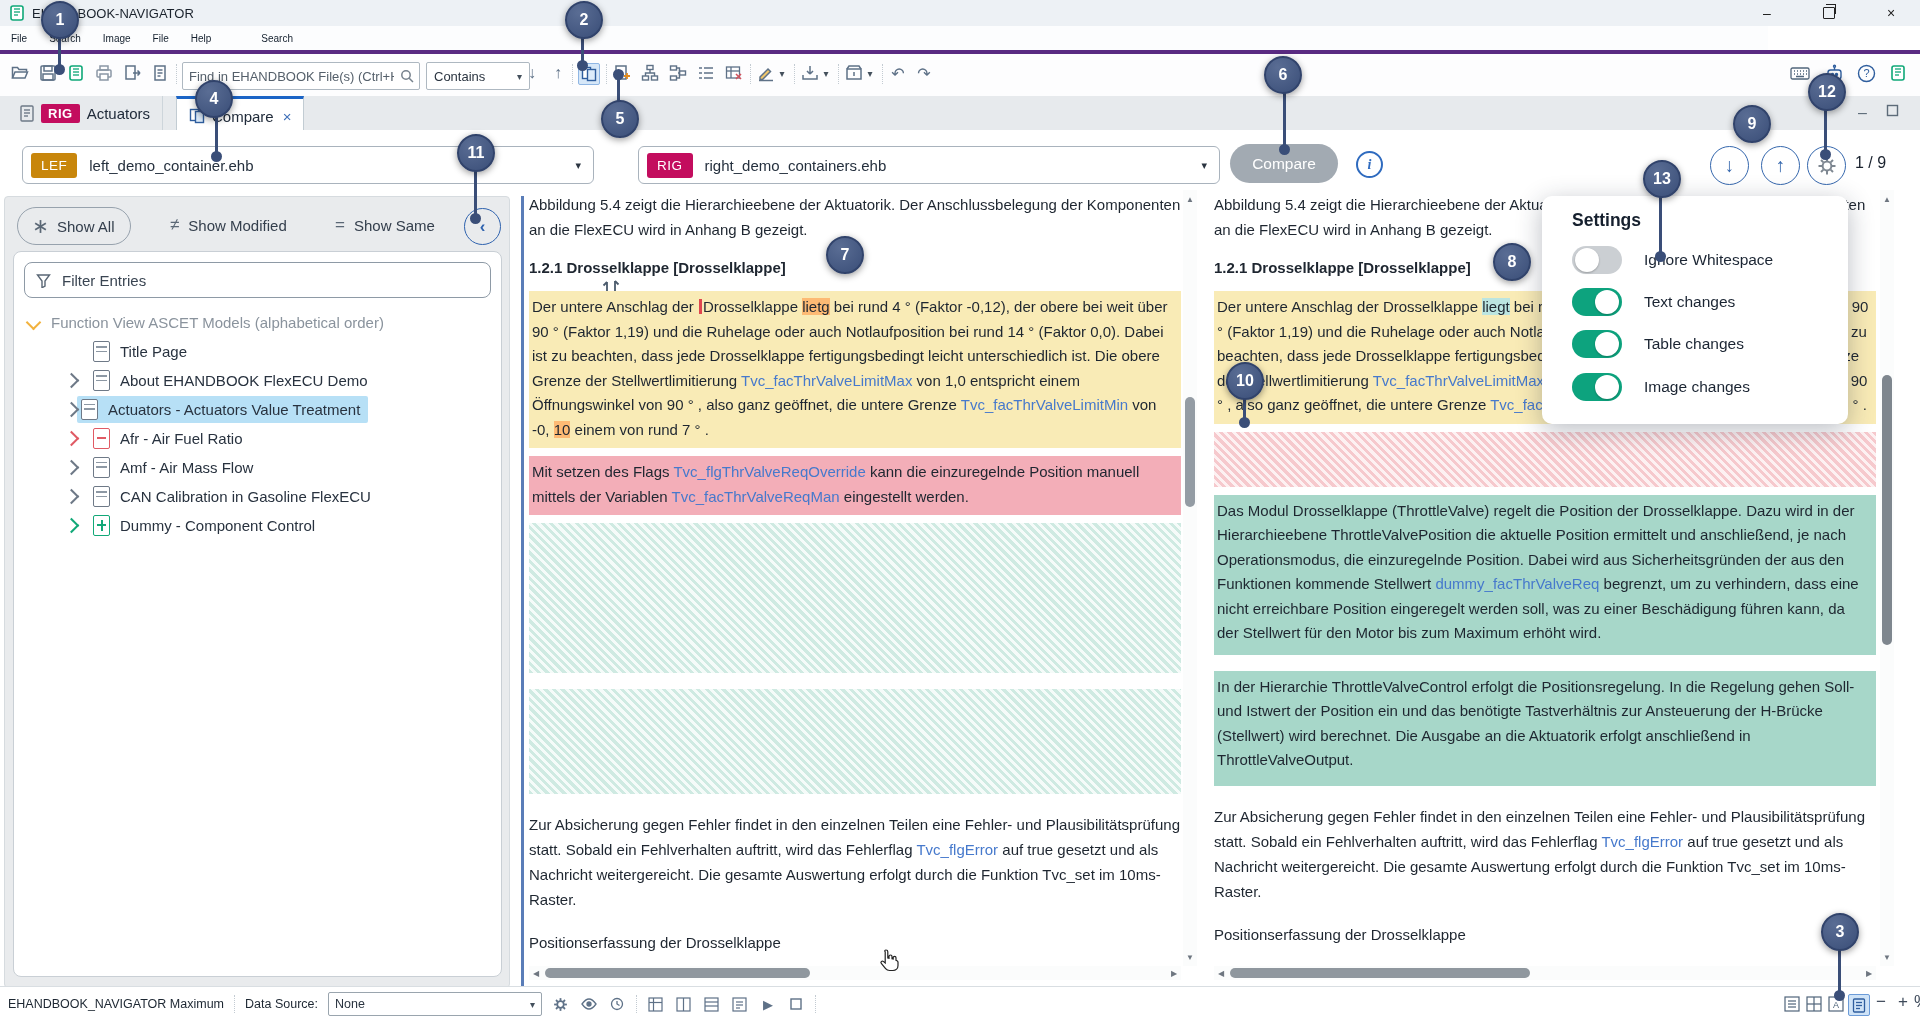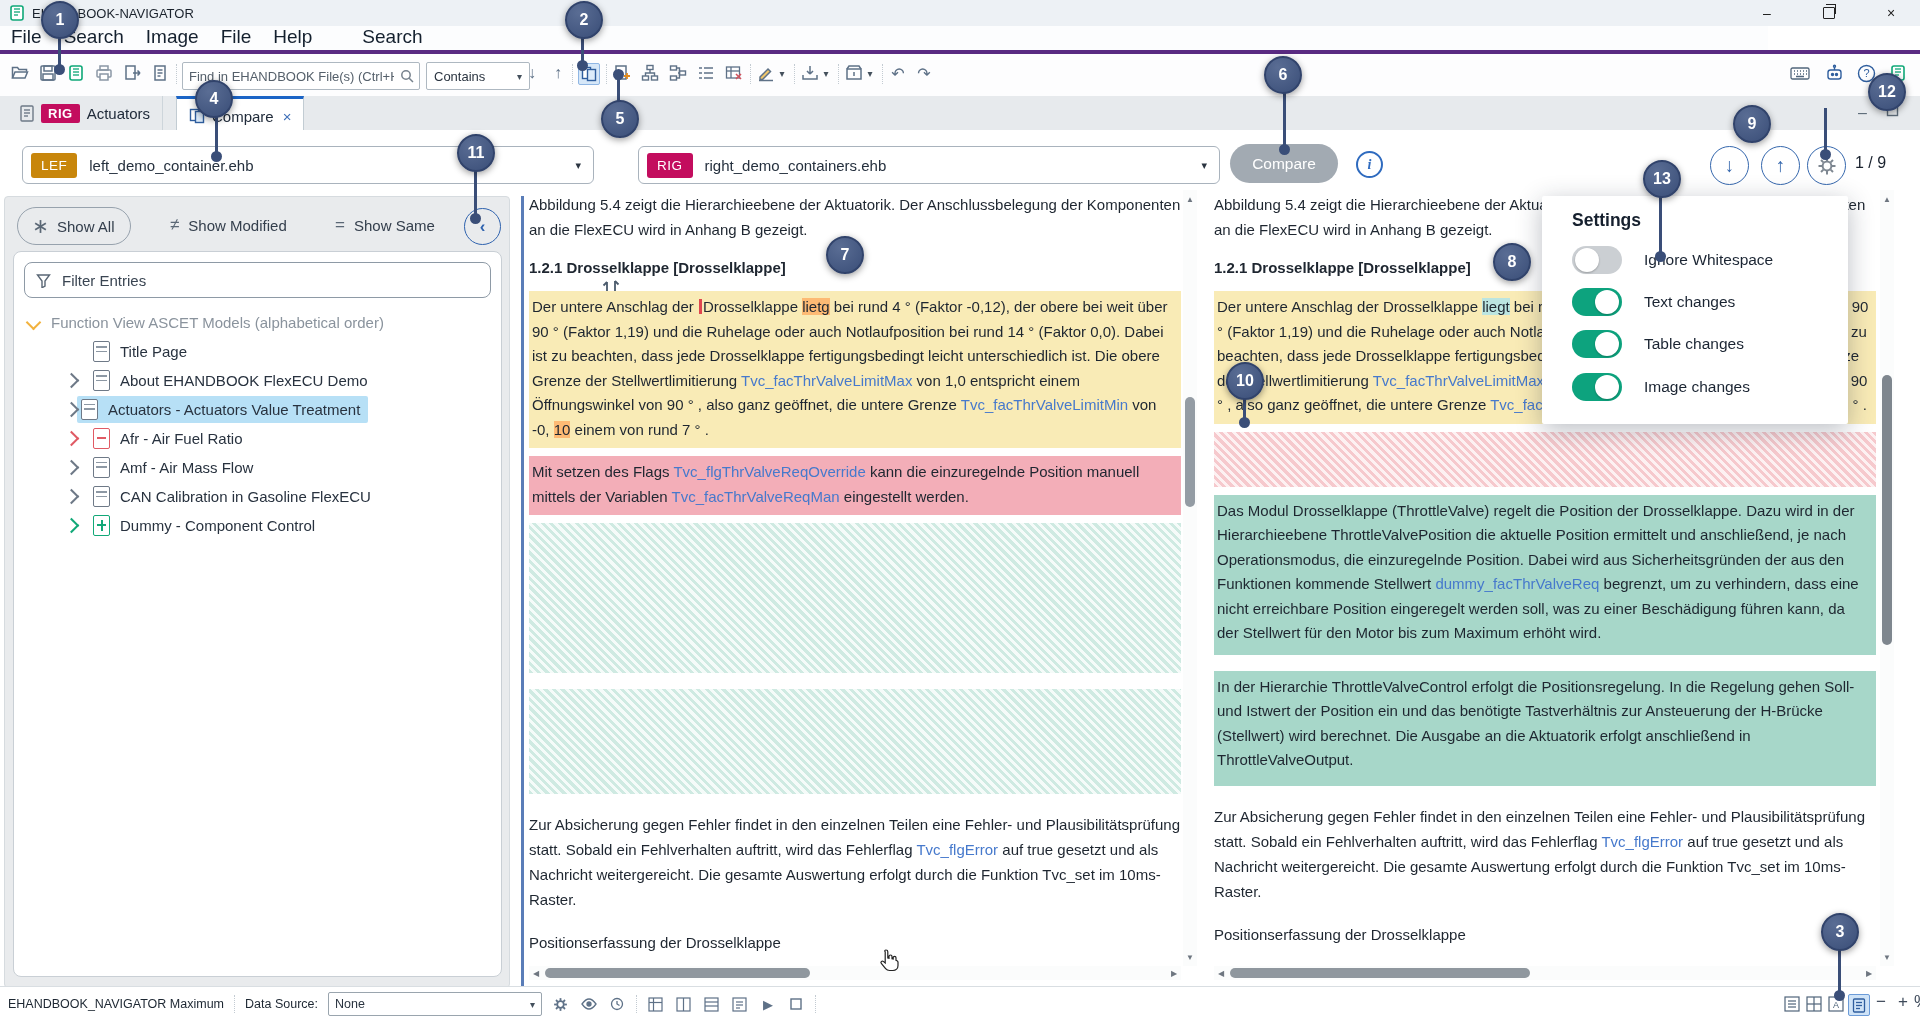--- a/index.html
+++ b/index.html
@@ -9,21 +9,21 @@
   svg{display:block}
 
   
   #titlebar{position:absolute;left:0;top:0;width:1920px;height:26px;background:#edf1f5;display:flex;align-items:center}
   #titlebar .apptitle{font-size:13px;color:#1a222c;margin-left:8px}
   .winbtn{position:absolute;top:0;width:46px;height:26px;display:flex;align-items:center;justify-content:center;color:#222;font-size:14px}
   .maxbox{width:10px;height:10px;border:1.4px solid #222;border-radius:1px;position:relative}
   .maxbox::before{content:"";position:absolute;left:2px;top:-4px;width:9px;height:9px;border:1.4px solid #222;border-left:none;border-bottom:none}
 
   
-  #menubar{position:absolute;left:0;top:26px;width:1768px;height:24px;background:#fcfdfe;display:flex;font-size:19px;color:#14202e}
+  #menubar{position:absolute;left:0;top:26px;width:1768px;height:24px;background:#fcfdfe;display:flex;align-items:center;font-size:10px;color:#14202e}
   #menubar span{padding:0 11px}
   #menubar span:nth-child(6){margin-left:28px}
   #accent{position:absolute;left:0;top:50px;width:1920px;height:4px;background:#5a2b82}
 
   
   #toolbar{position:absolute;left:0;top:54px;width:1920px;height:42px;background:#fdfdfe;border-bottom:1px solid #eef1f4}
   .ti{position:absolute;top:9px;width:20px;height:20px;display:flex;align-items:center;justify-content:center;color:#5e7187;font-size:16px}
   .tsep{position:absolute;top:10px;height:20px;border-left:1px dotted #c3cbd2}
   #findbox{position:absolute;left:182px;top:8px;width:236px;height:26px;border:1px solid #aeb8c1;border-radius:2px;background:#fff;display:flex;align-items:center}
   #findbox input{border:none;outline:none;flex:1;font-size:13px;padding:0 6px;font-family:"Liberation Sans",sans-serif;color:#3a4450;background:transparent}
@@ -110,21 +110,21 @@
 
   
   .vscroll{position:absolute;top:190px;width:14px;height:776px;background:#fbfcfc}
   .vthumb{position:absolute;left:2px;width:10px;border-radius:5px;background:#949ca4}
   .sarrow{position:absolute;left:0;width:14px;height:14px;display:flex;align-items:center;justify-content:center;font-size:8px;color:#6e7680}
   .hscroll{position:absolute;top:966px;height:14px;background:#fbfcfc}
   .hthumb{position:absolute;top:2px;height:10px;border-radius:5px;background:#8f979e}
   .harrow{position:absolute;top:0;width:14px;height:14px;display:flex;align-items:center;justify-content:center;font-size:8px;color:#6e7680}
 
   
-  #settings{position:absolute;left:1542px;top:196px;width:306px;height:228px;background:#fff;border-radius:2px;box-shadow:0 6px 26px rgba(30,40,60,.3);z-index:40}
+  #settings{position:absolute;left:1542px;top:196px;width:306px;height:228px;background:#fff;border-radius:10px;box-shadow:0 6px 26px rgba(30,40,60,.3);z-index:40}
   #settings .stitle{position:absolute;left:30px;top:14px;font-size:17.5px;font-weight:bold;color:#16202e}
   .setrow{position:absolute;left:30px;display:flex;align-items:center;gap:22px}
   .toggle{width:50px;height:28px;border-radius:14px;position:relative;flex:none}
   .toggle.on{background:#0da37e}
   .toggle.off{background:#cbcfd3}
   .toggle .knob{position:absolute;top:2px;width:24px;height:24px;border-radius:50%;background:#fff;box-shadow:0 1px 2px rgba(0,0,0,.25)}
   .toggle.on .knob{right:3px}
   .toggle.off .knob{left:3px}
   .setlabel{font-size:15.5px;color:#1b2533}
 
@@ -723,21 +723,21 @@
 <div class="co" style="left:1733px;top:105px">9</div>
 
 <div class="co" style="left:1226px;top:362px">10</div>
 <div class="stem" style="left:1243px;top:397px;height:22px"></div>
 <div class="dot" style="left:1239px;top:417px"></div>
 
 <div class="co" style="left:457px;top:134px">11</div>
 <div class="stem" style="left:474px;top:169px;height:46px"></div>
 <div class="dot" style="left:470px;top:213px"></div>
 
-<div class="co" style="left:1868px;top:73px">12</div>
+<div class="co" style="left:1808px;top:73px">12</div>
 <div class="stem" style="left:1824px;top:108px;height:43px"></div>
 <div class="dot" style="left:1820px;top:149px"></div>
 
 <div class="co" style="left:1643px;top:160px">13</div>
 <div class="stem" style="left:1659px;top:195px;height:58px"></div>
 <div class="dot" style="left:1655px;top:251px"></div>
 
 <div id="cursor">
   <svg width="22" height="24" viewBox="0 0 22 24">
       <path d="M8 2c1 0 1.8.7 1.8 1.8v6.2l1.2.2V8.4c0-.9.7-1.4 1.5-1.4s1.5.6 1.5 1.5v2.3l1.2.3V9.6c0-.8.6-1.3 1.4-1.3.8 0 1.4.6 1.4 1.4v2.6l1 .4c.6.3 1 .9 1 1.6v3.2c0 2.8-2.2 5-5 5h-3.4c-1.6 0-3-.7-4-1.9l-4.3-5.2c-.5-.6-.4-1.5.2-2 .5-.4 1.3-.4 1.8 0l1.9 1.6V3.8C6.2 2.7 7 2 8 2z" fill="#fff" stroke="#222" stroke-width="1.2"></path>

